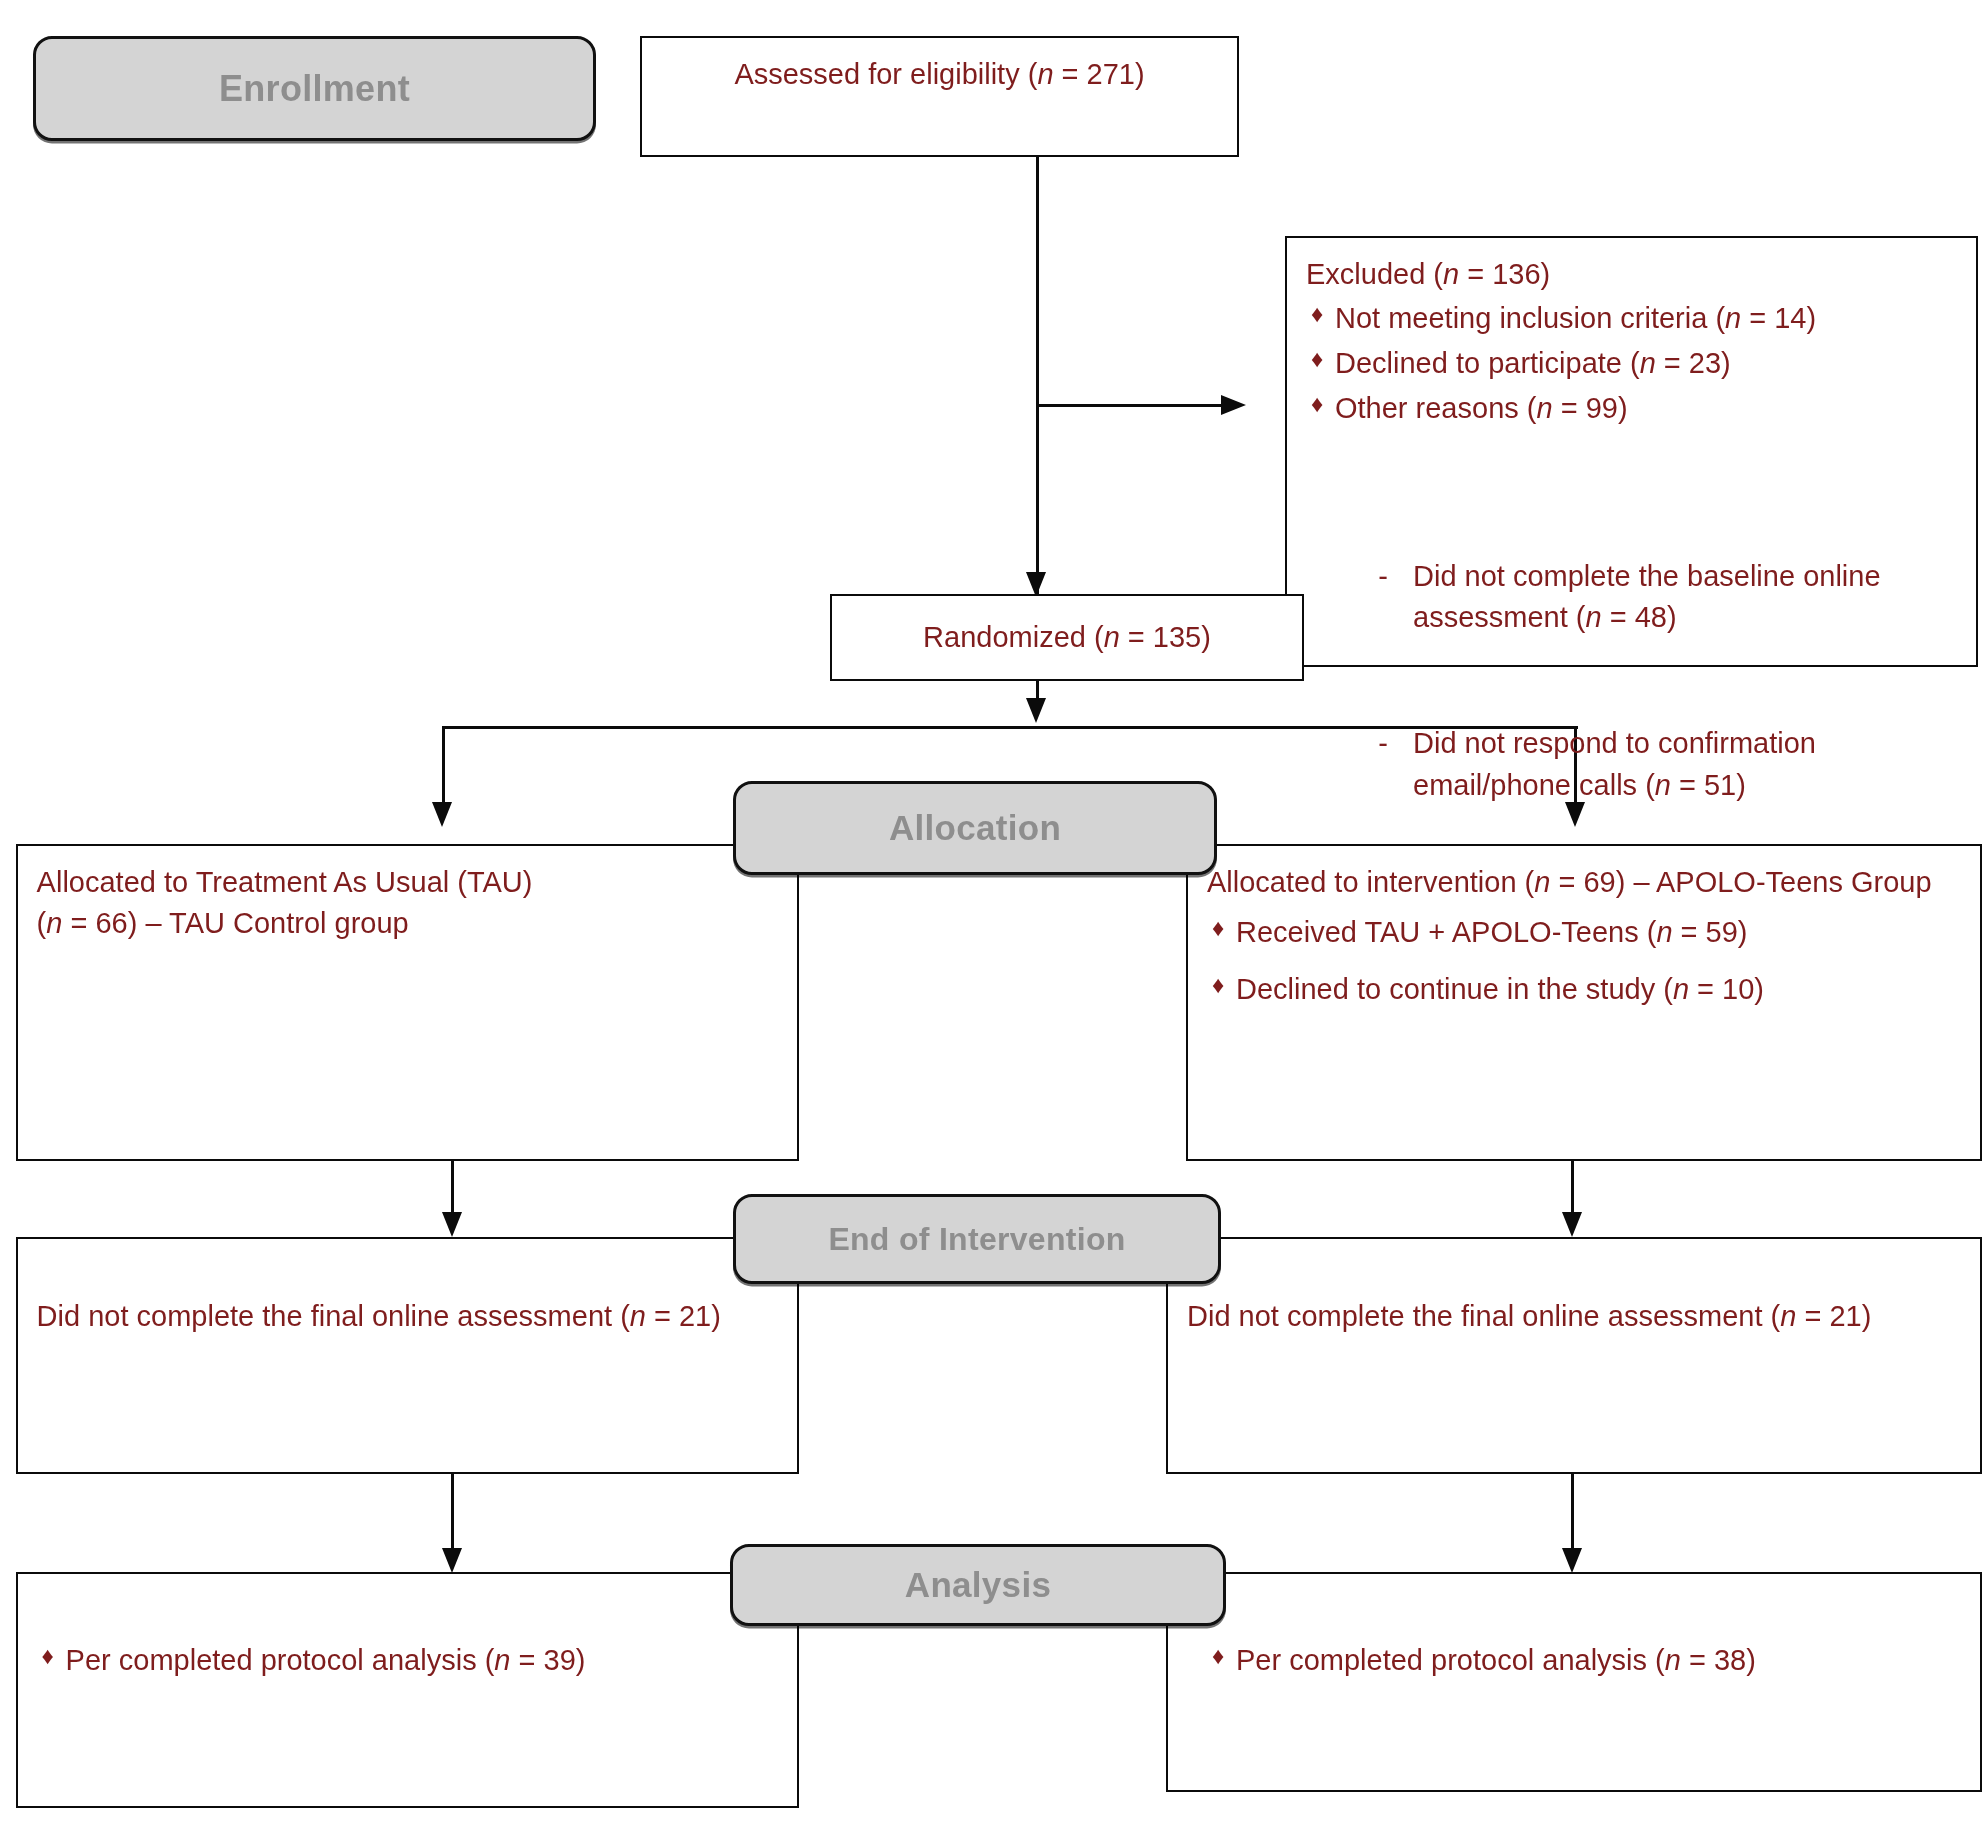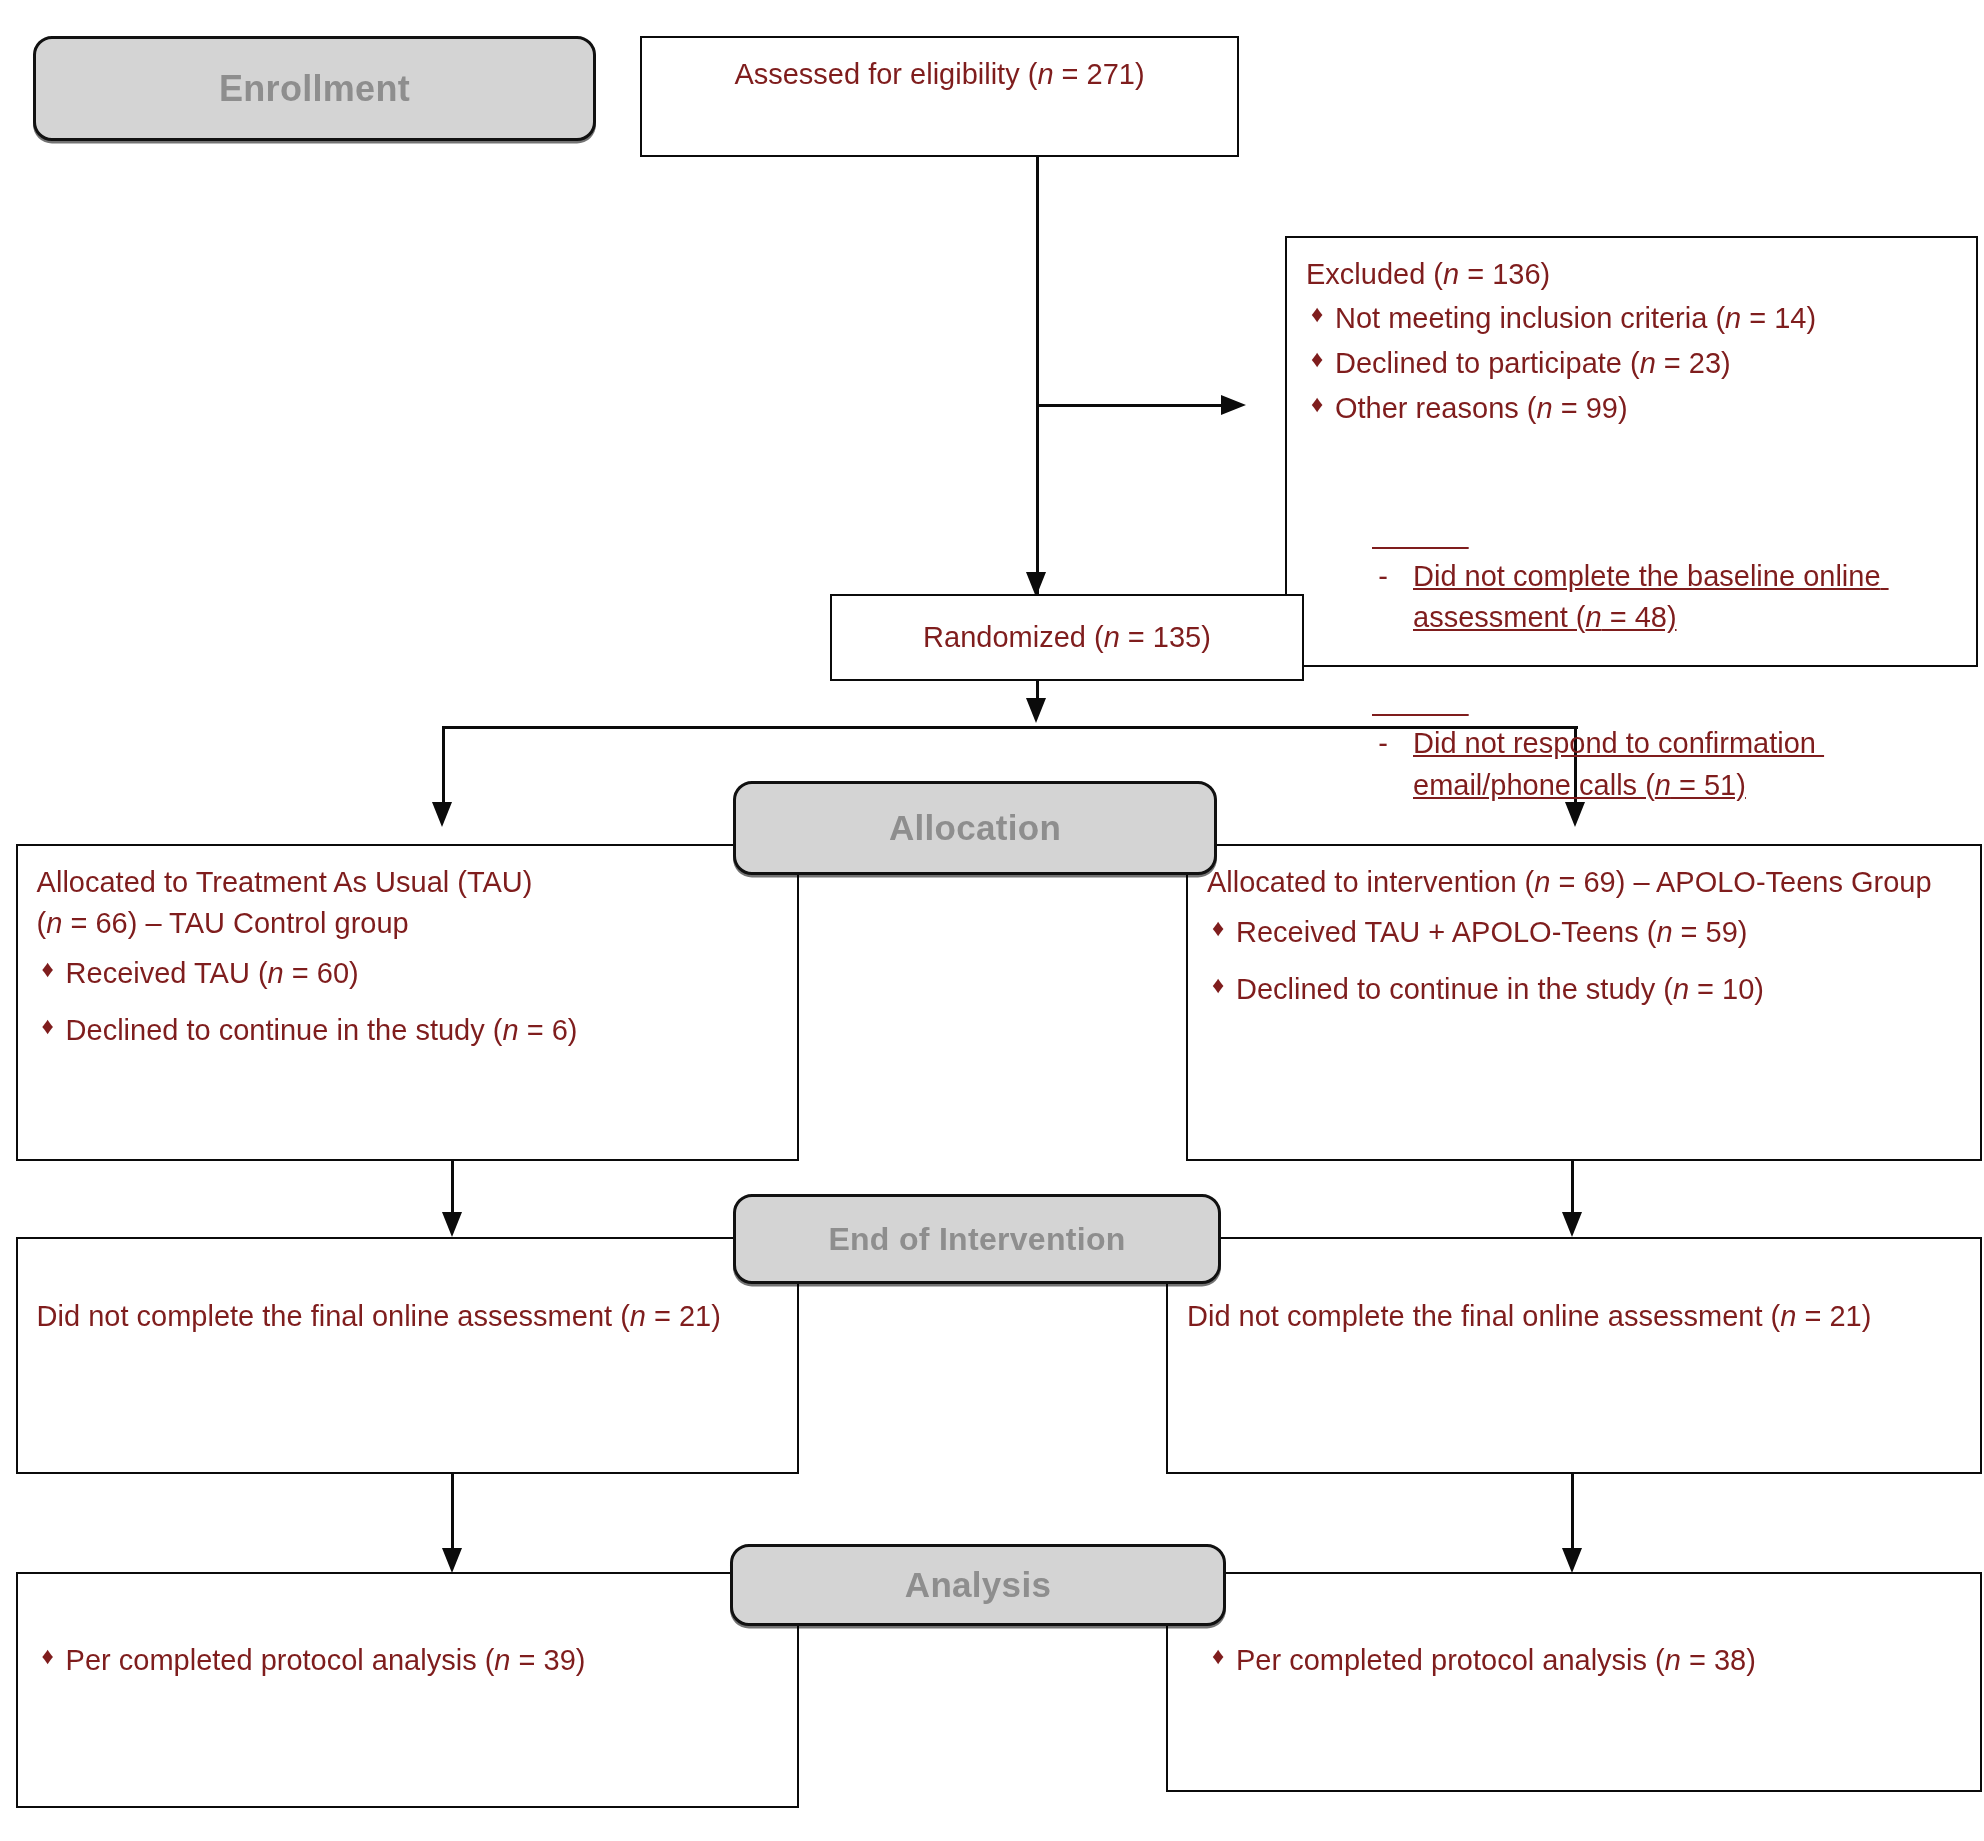--- a/index.html
+++ b/index.html
@@ -101,21 +101,20 @@
     content: "\2666";
     position: absolute;
     left: 5px;
     top: -1.2px;
     font-size: 24px;
   }
   ul.dash {
     list-style: none;
     margin: 3.7px 0 0 0;
     padding: 0 0 0 37px;
-    text-decoration: underline;
   }
   ul.dash > li {
     position: relative;
     padding-left: 41px;
     margin: 0 0 2.5px 0;
   }
   ul.dash > li::before {
     content: "-";
     position: absolute;
     left: 6.2px;
@@ -174,24 +173,20 @@
 
   <div class="vline" style="left:442px; top:726px; width:3.1px; height:87px;"></div>
   <div class="arrow-down" style="left:432px; top:802px;"></div>
 
   <div class="vline" style="left:1574px; top:726px; width:3.1px; height:87px;"></div>
   <div class="arrow-down" style="left:1565px; top:802px;"></div>
 
   <div class="box" style="left:15.6px; top:844px; width:783px; height:317px;">
     <div class="inner">
       <div class="t"><span>Allocated to Treatment As Usual (TAU)</span><br><span>(</span><em>n</em><span> = 66) – TAU Control group</span></div>
-      <ul class="bul" style="margin-top:8.7px;">
-        <li class="t" style="margin-bottom:16px;"><span>Received TAU (</span><em>n</em><span> = 60)</span></li>
-        <li class="t"><span>Declined to continue in the study (</span><em>n</em><span> = 6)</span></li>
-      </ul>
     </div>
   </div>
 
   <div class="box" style="left:1186px; top:844px; width:796px; height:317px;">
     <div class="inner">
       <div class="t"><span>Allocated to intervention (</span><em>n</em><span> = 69) – APOLO-Teens Group</span></div>
       <ul class="bul" style="margin-top:8.7px;">
         <li class="t" style="margin-bottom:16px;"><span>Received TAU + APOLO-Teens (</span><em>n</em><span> = 59)</span></li>
         <li class="t"><span>Declined to continue in the study (</span><em>n</em><span> = 10)</span></li>
       </ul>

